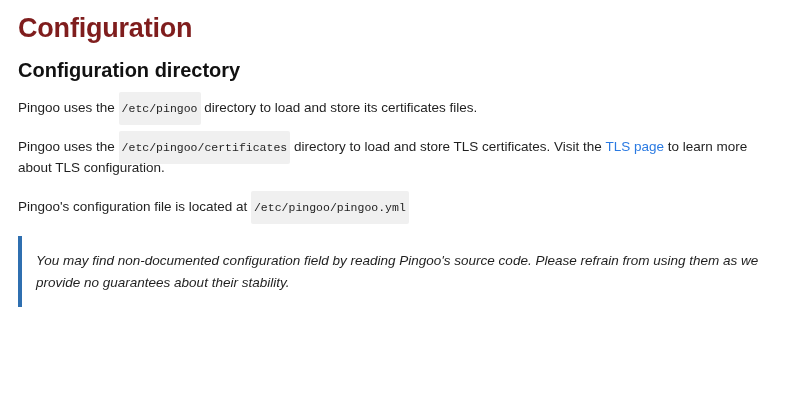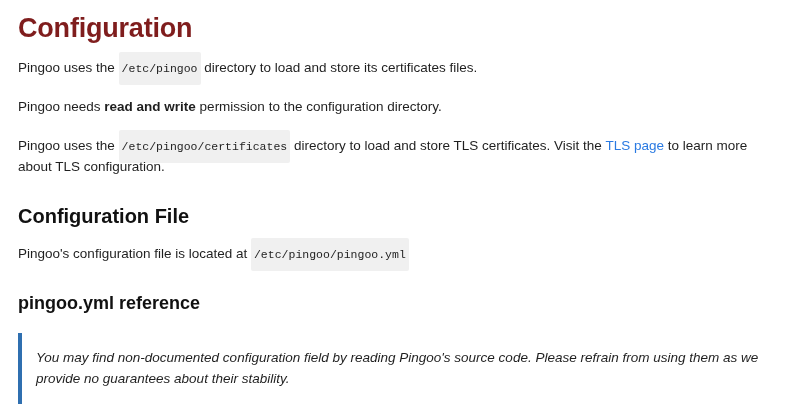--- a/index.html
+++ b/index.html
@@ -83,30 +83,28 @@
     color: #1f1f1f;
   }
 </style>
 </head>
 <body>
 
 <div class="page">
 
   <h1 class="doc-title">Configuration</h1>
 
+  <h2 class="section-title">Configuration directory</h2>
 
   <p class="para"><span>Pingoo uses the </span><code class="inline">/etc/pingoo</code><span> directory to load and store its certificates files.</span></p>
 
-  <p class="para"><span>Pingoo needs </span><strong class="bold">read and write</strong><span> permission to the configuration directory.</span></p>
 
   <p class="para"><span>Pingoo uses the </span><code class="inline">/etc/pingoo/certificates</code><span> directory to load and store TLS certificates. Visit the </span><a class="link" href="#">TLS page</a><span> to learn more about TLS configuration.</span></p>
 
-  <h2 class="section-title second">Configuration File</h2>
 
   <p class="para tight"><span>Pingoo's configuration file is located at </span><code class="inline">/etc/pingoo/pingoo.yml</code></p>
 
-  <h3 class="sub-title">pingoo.yml reference</h3>
 
   <div class="note" style="border-left-color: rgb(47, 111, 176);">
     <p>You may find non-documented configuration field by reading Pingoo's source code. Please refrain from using them as we provide no guarantees about their stability.</p>
   </div>
 
 </div>
 
 </body></html>

